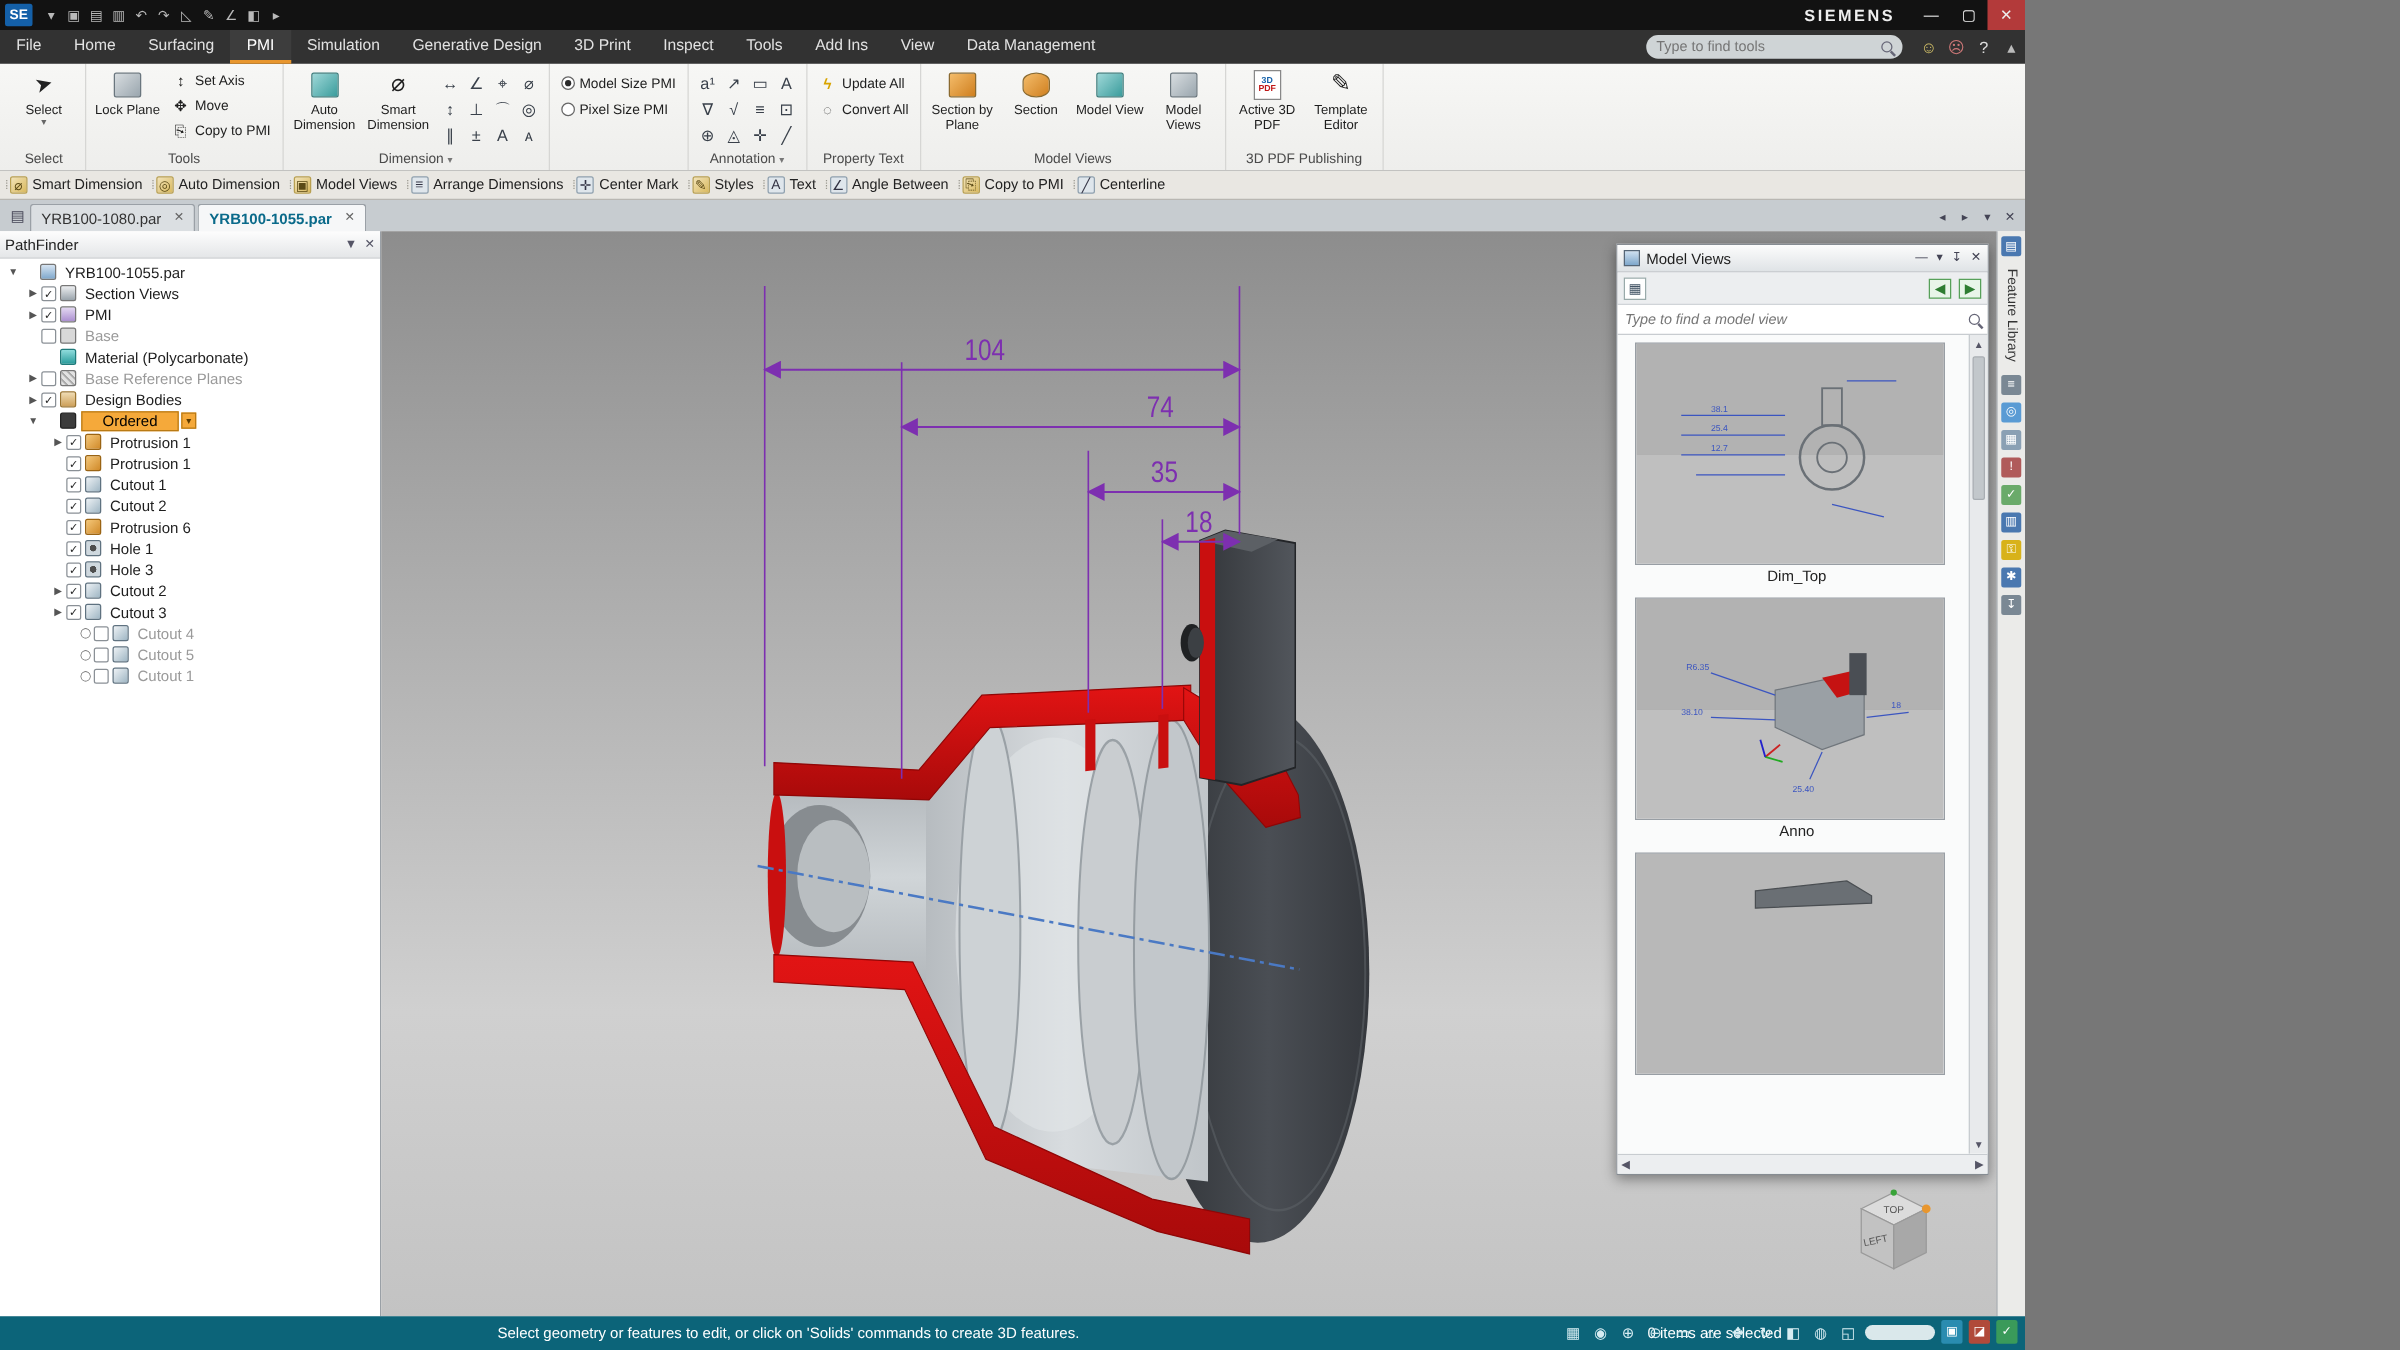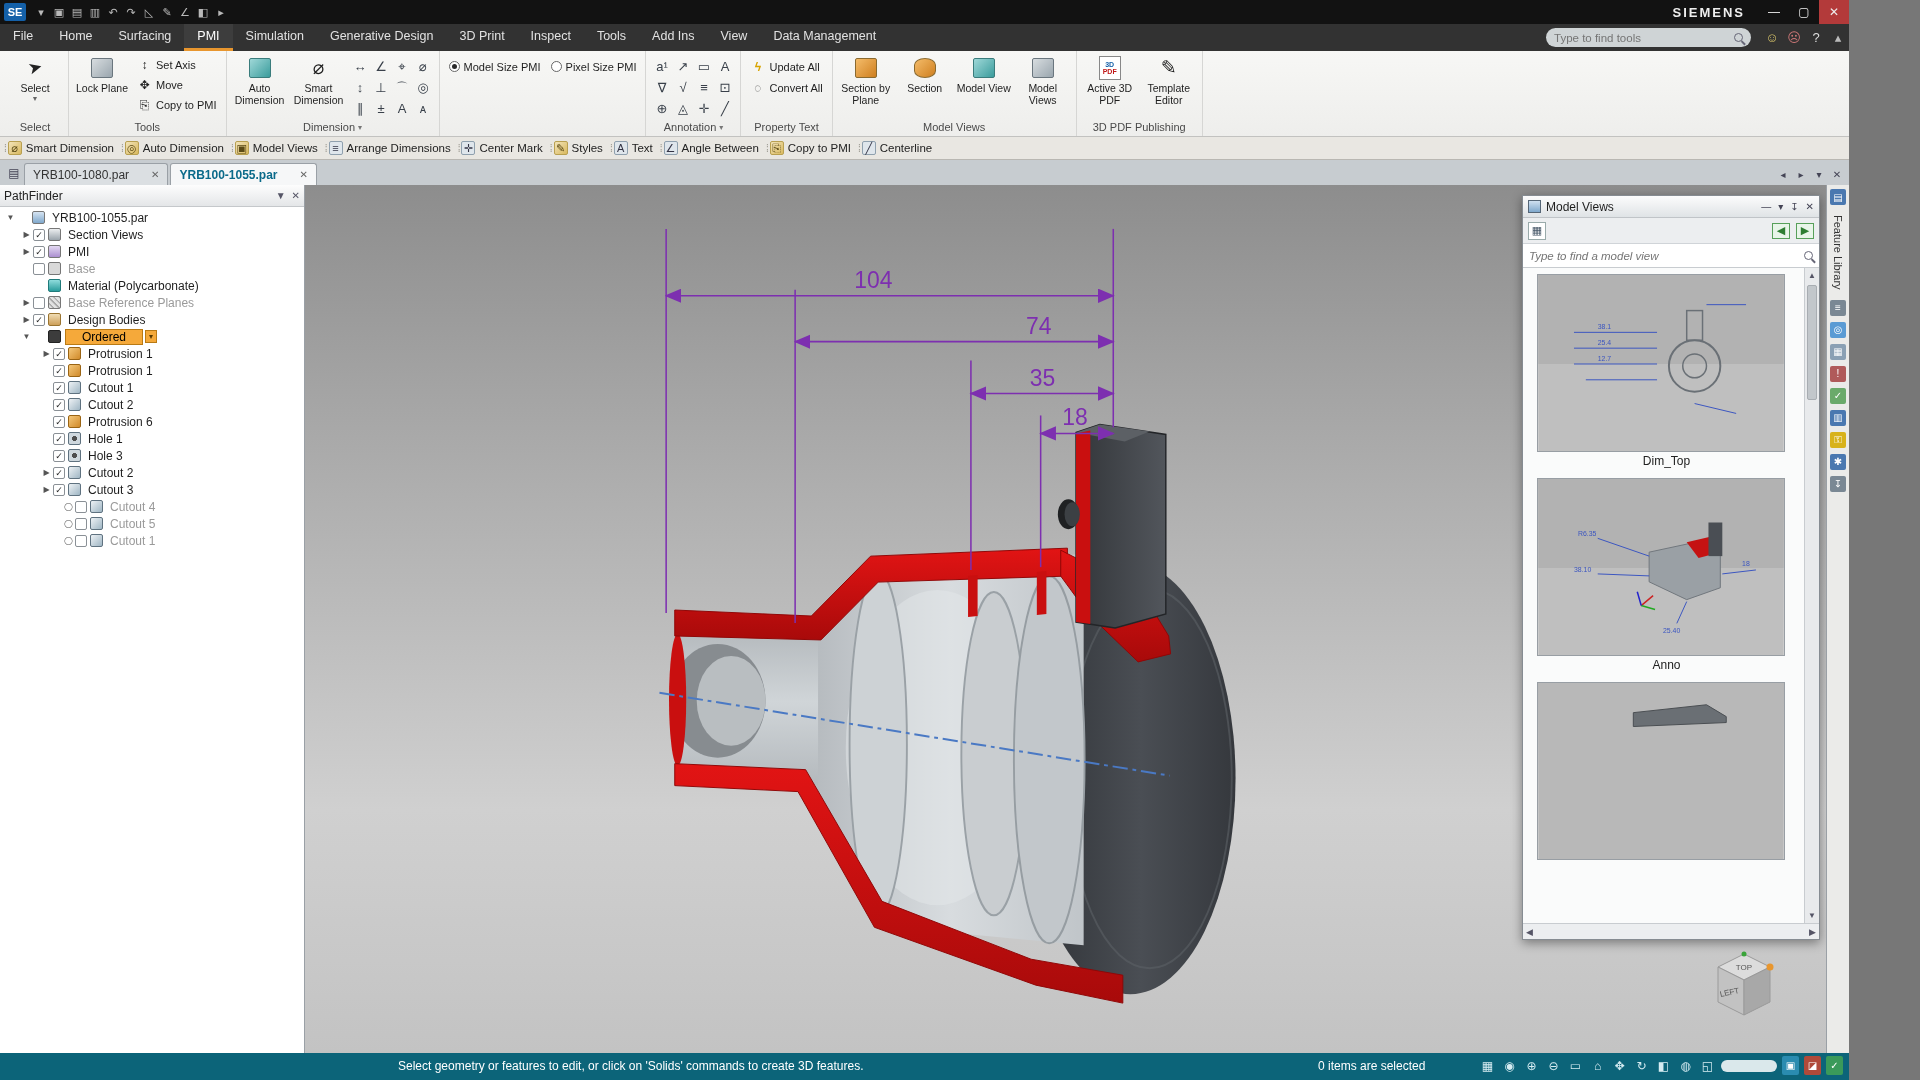--- a/index.html
+++ b/index.html
@@ -1,17 +1,17 @@
 <!DOCTYPE html>
 <html><head>
 <meta charset="utf-8">
 <style>
   *{margin:0;padding:0;box-sizing:border-box;font-family:"Liberation Sans","DejaVu Sans",sans-serif;}
   html,body{width:1920px;height:1080px;overflow:hidden;background:#777;}
-  #app{position:relative;width:1849px;height:1080px;display:flex;flex-direction:column;background:#f0f0ee;}
+  #app{position:relative;width:1620px;height:1080px;display:flex;flex-direction:column;background:#f0f0ee;}
 
   
   .titlebar{height:24px;background:#121212;color:#d8d8d8;display:flex;align-items:center;font-size:12px;position:relative;flex:none;}
   .selogo{width:22px;height:18px;background:#1460a8;color:#fff;font-weight:bold;font-size:11px;display:flex;align-items:center;justify-content:center;margin:0 6px 0 4px;border-radius:2px;}
   .tbico{width:18px;height:18px;display:flex;align-items:center;justify-content:center;color:#b9b9b9;font-size:11px;}
   .tbtitle{position:absolute;left:0;right:0;text-align:center;color:#e6e6e6;pointer-events:none;}
   .brand{margin-left:auto;color:#eee;letter-spacing:2px;font-size:13px;font-weight:bold;margin-right:14px;z-index:2;}
   .winbtn{width:30px;height:24px;display:flex;align-items:center;justify-content:center;color:#eee;font-size:12px;z-index:2;}
   .winbtn.close{background:#b33a3a;}
 
@@ -51,21 +51,21 @@
   
   .quickbar{height:23px;background:#e9e7e2;border-bottom:1px solid #b9b7b2;display:flex;align-items:center;font-size:11.5px;color:#222;flex:none;padding-left:4px;}
   .qitem{display:flex;align-items:center;gap:4px;padding:0 7px 0 2px;height:23px;}
   .qhandle{color:#9a988f;font-size:10px;letter-spacing:-1px;}
   .qico{width:14px;height:14px;display:flex;align-items:center;justify-content:center;font-size:11px;color:#5b4a16;background:linear-gradient(135deg,#f2e3b8,#d9b95e);border:1px solid #b9a050;border-radius:2px;}
   .qico.plain{background:#dfe6ec;border-color:#8fa0ae;color:#334;}
 
   
   .doctabs{height:25px;background:#c7ccd0;display:flex;align-items:flex-end;flex:none;padding-left:4px;position:relative;}
   .dtico{width:20px;height:20px;display:flex;align-items:center;justify-content:center;color:#445;font-size:12px;margin-bottom:2px;}
-  .dtab{height:22px;display:flex;align-items:center;gap:22px;padding:0 8px;font-size:12px;border:1px solid #9aa0a6;border-bottom:none;border-radius:3px 3px 0 0;background:#dbdfe2;color:#333;margin-right:2px;}
+  .dtab{height:22px;display:flex;align-items:center;gap:10px;padding:0 8px;font-size:12px;border:1px solid #9aa0a6;border-bottom:none;border-radius:3px 3px 0 0;background:#dbdfe2;color:#333;margin-right:2px;}
   .dtab.active{background:#f6f7f8;color:#0a6a8a;font-weight:bold;}
   .dtclose{font-size:10px;color:#666;}
   .dtnav{margin-left:auto;display:flex;gap:2px;margin-right:4px;margin-bottom:3px;}
   .dtnav span{width:16px;height:16px;display:flex;align-items:center;justify-content:center;font-size:10px;color:#445;}
 
   
   .main{flex:1;display:flex;min-height:0;position:relative;}
 
   
   .pathfinder{width:305px;flex:none;background:#f6f6f6;border-right:1px solid #9aa0a6;display:flex;flex-direction:column;}
@@ -253,21 +253,21 @@
           <span class="gico">ᴀ</span>
         </div>
       </div>
       <div class="rlabel">
         <span>Dimension</span>
         <span class="garrow">▾</span>
       </div>
     </div>
 
     <div class="rgroup">
-      <div class="rbody" style="flex-direction:row;gap:2px;padding-top:4px;">
+      <div class="rbody" style="flex-direction:column;gap:2px;padding-top:4px;">
         <div class="smbtn">
           <span class="rdot on"></span>
           <span>Model Size PMI</span>
         </div>
         <div class="smbtn">
           <span class="rdot"></span>
           <span>Pixel Size PMI</span>
         </div>
       </div>
       <div class="rlabel"></div>

